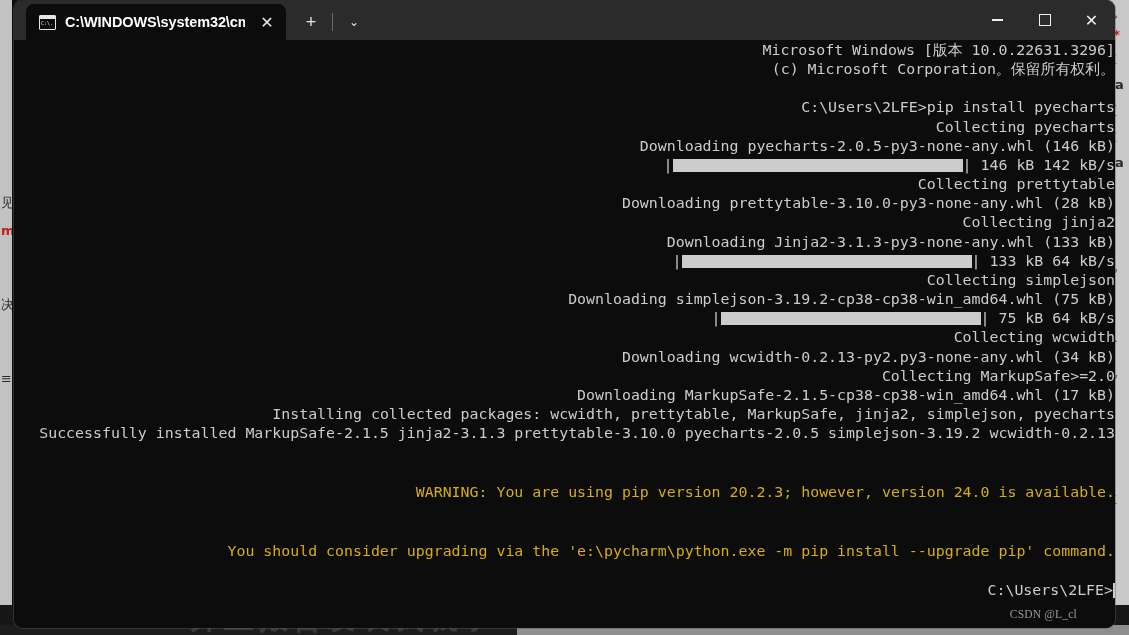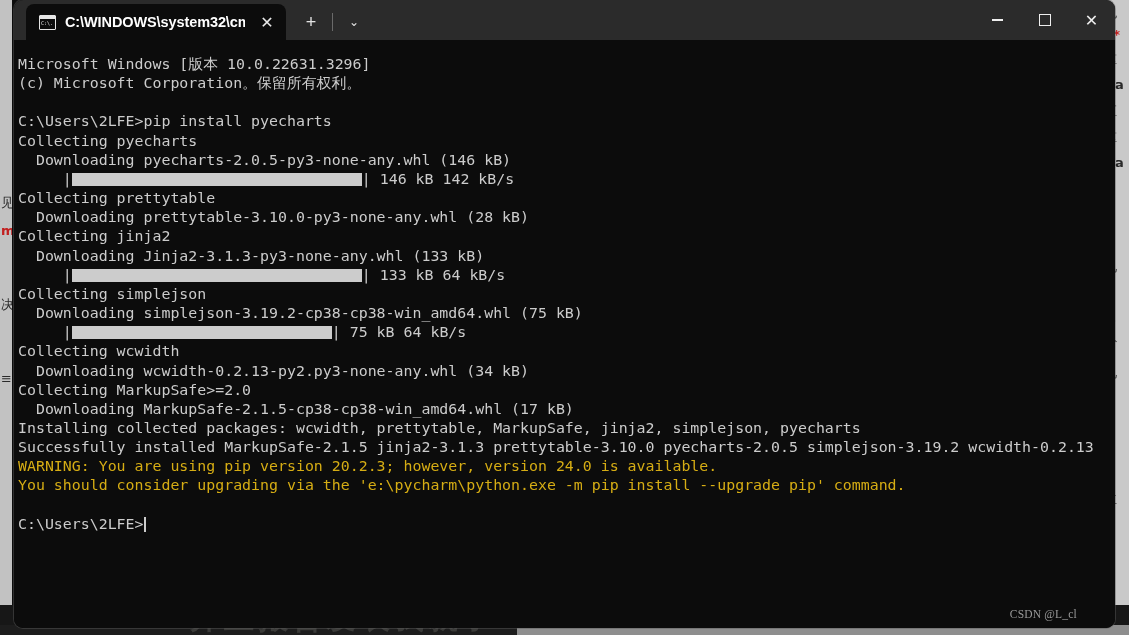--- a/index.html
+++ b/index.html
@@ -188,30 +188,31 @@
     width: 10px; height: 10px;
     border: 1.5px solid #efefef;
   }
   .wc-close { font-size: 16px; font-weight: 300; }
 
   
   #console {
     position: relative;
     height: 588px;
     background: #0c0c0c;
-    padding: 15px 0 0 4px;
+    padding: 1px 0 0 4px;
     font-family: "DejaVu Sans Mono", "Liberation Mono", monospace;
     font-size: 14.9px;
     line-height: 19.17px;
     color: #cccccc;
     overflow: hidden;
     white-space: pre;
+    text-align: right;
   }
   .ln { height: 19.17px; white-space: pre; }
-  .ln.warn { color: #d6ad14; }
+  .ln.warn { color: #d6ad14; margin-top: 40px; }
   .pbar {
     display: inline-block;
     vertical-align: -2px;
     height: 13px;
     background: #cccccc;
   }
   .cursor {
     display: inline-block;
     width: 2px; height: 15px;
     background: #cccccc;

